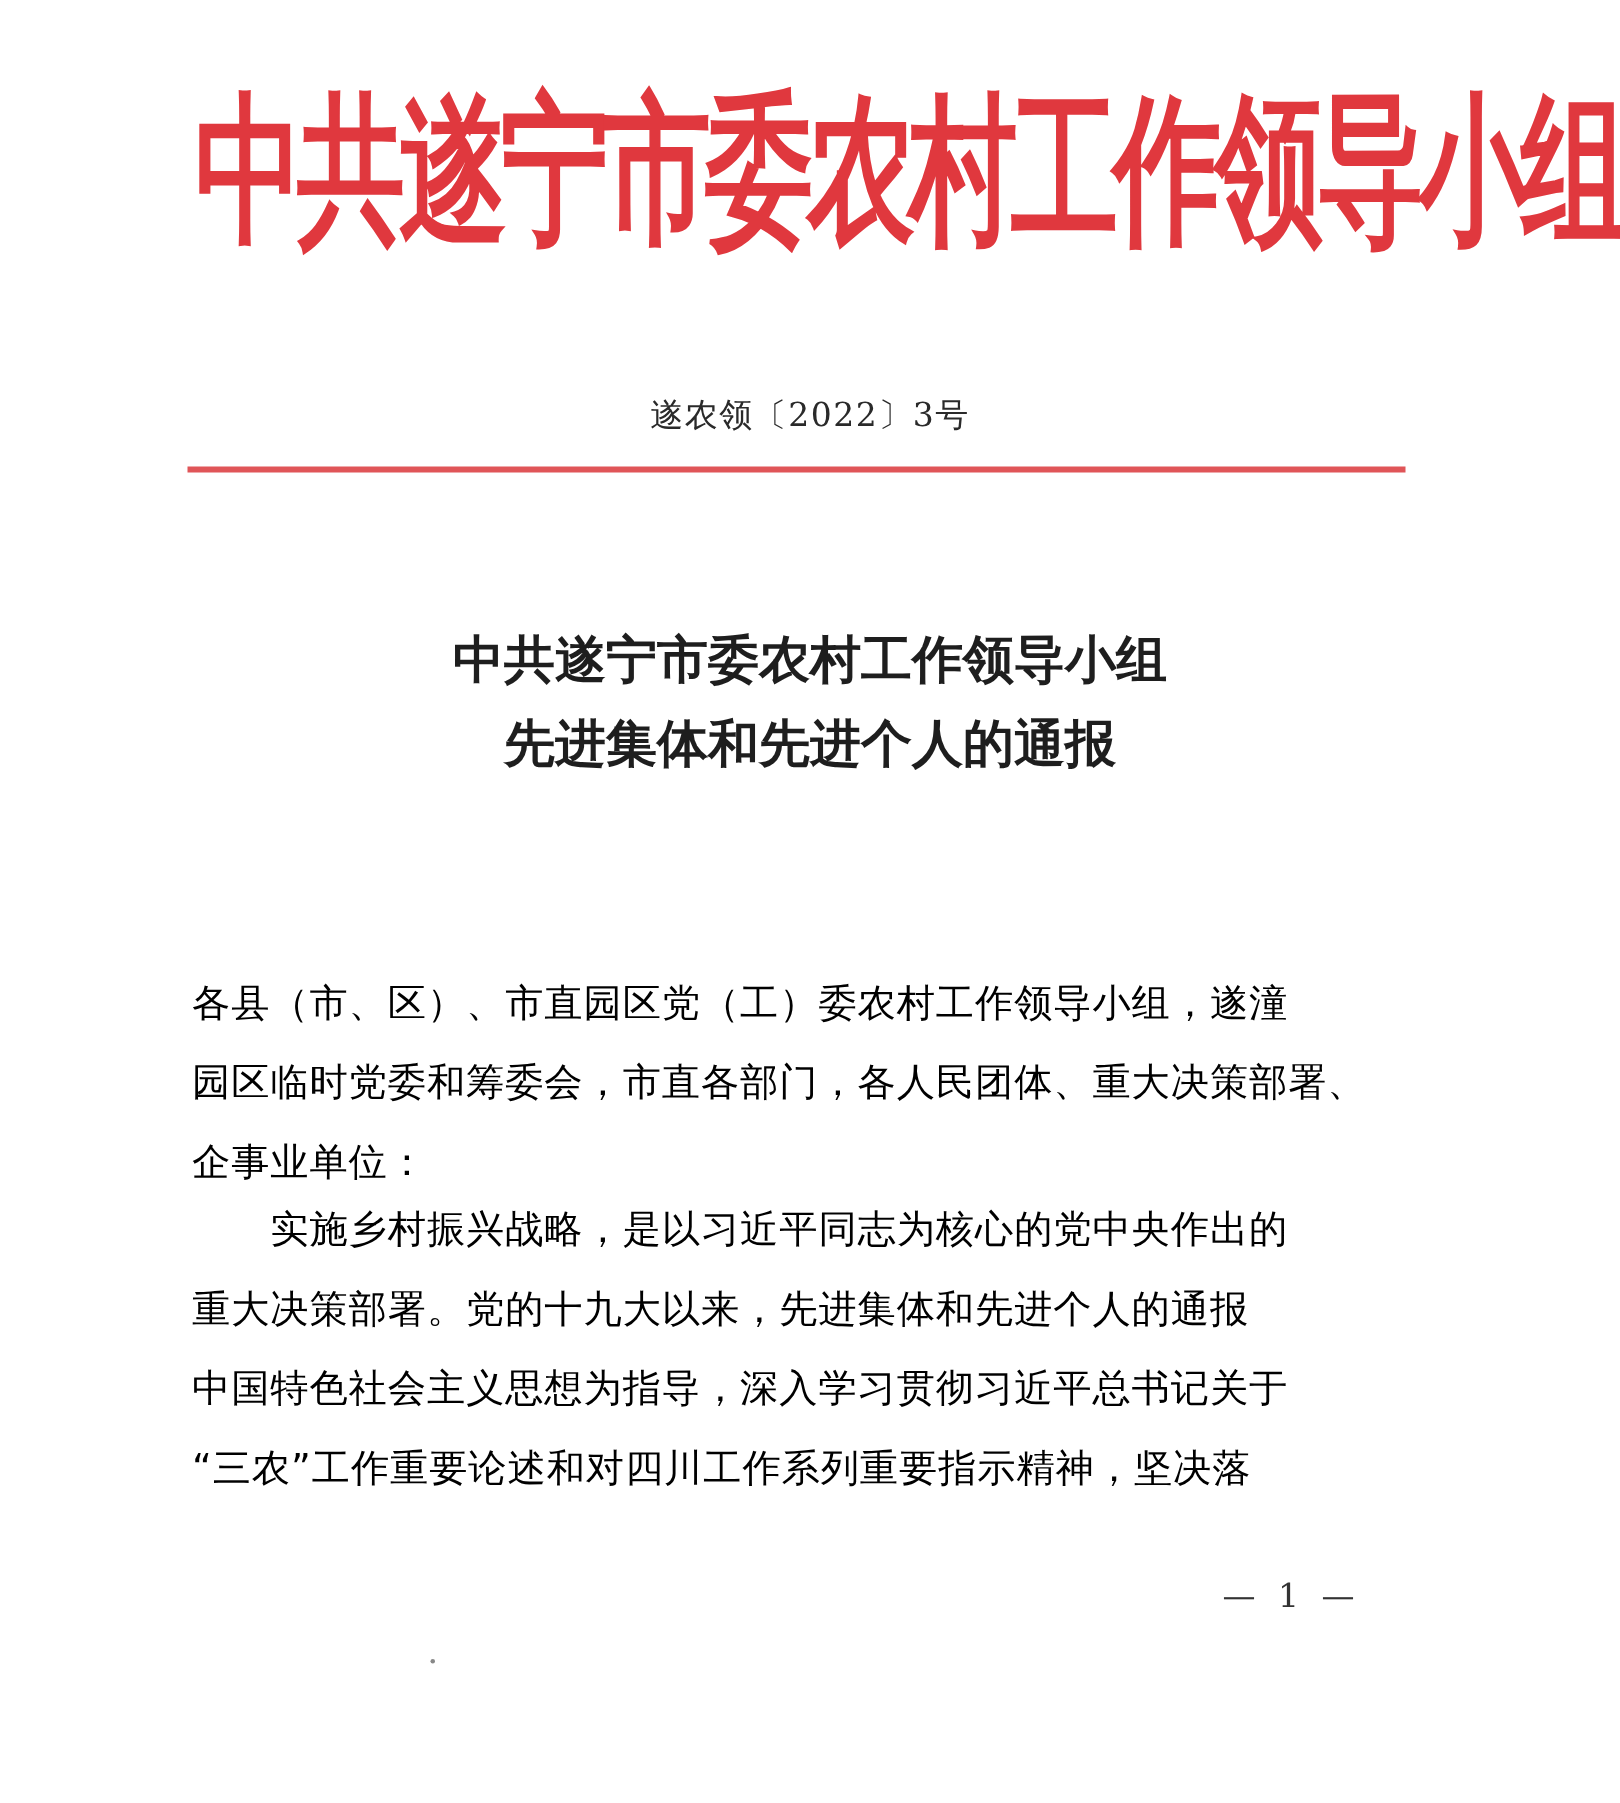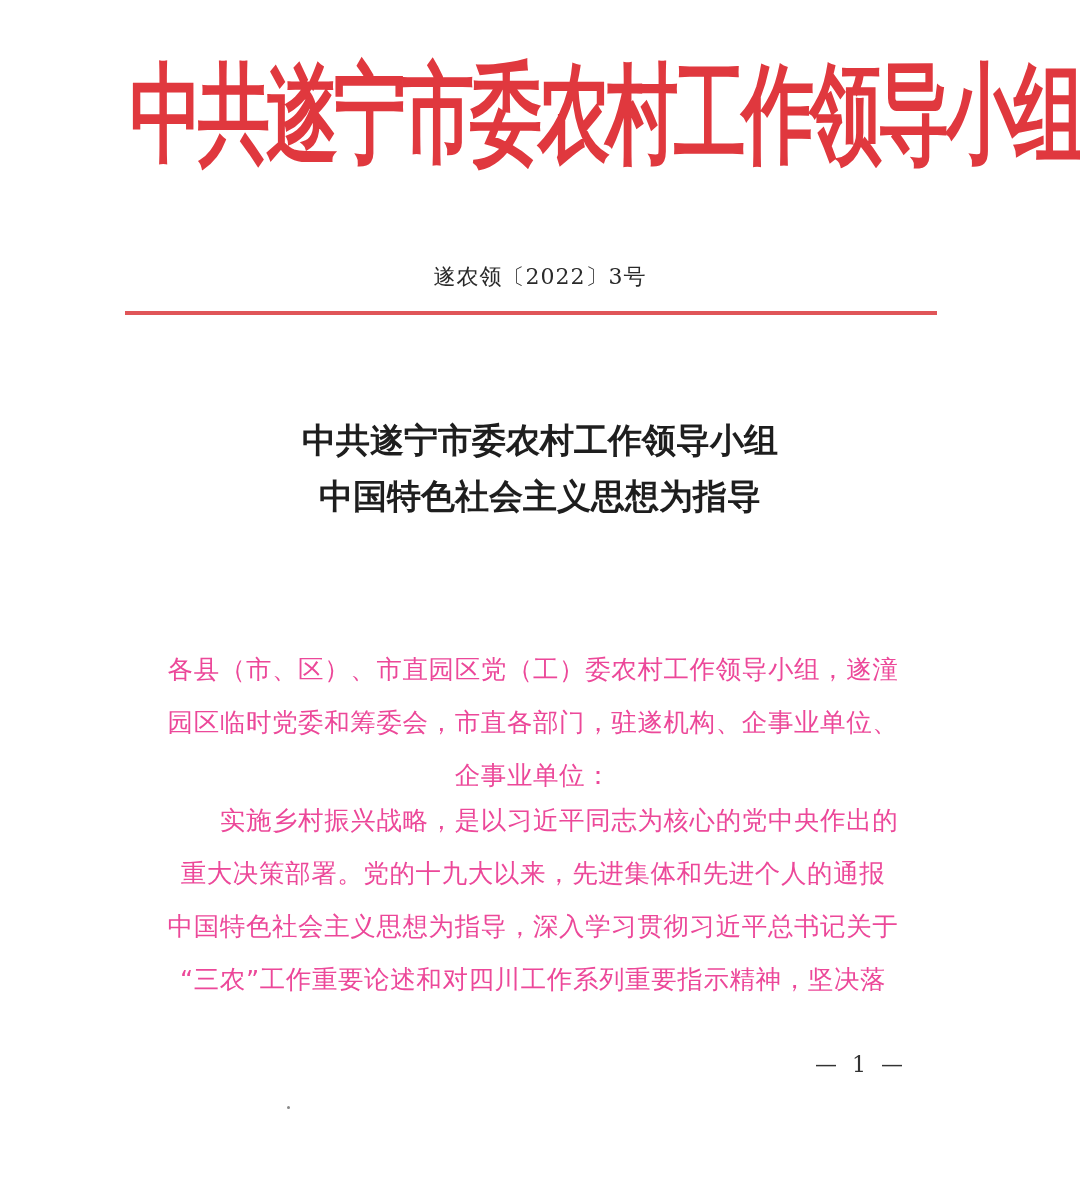--- a/index.html
+++ b/index.html
@@ -59,23 +59,22 @@
       font-size: 34px;
       color: #1e1e1e;
     }
     .title-line { height: 56px; line-height: 56px; white-space: nowrap; }
     .body-text {
       position: absolute;
       left: 128px;
       width: 810px;
       font-family: "DejaVu Sans", "Liberation Sans", sans-serif;
       font-size: 25.5px;
-      color: #ec4899;
+      color: #000000;
       letter-spacing: 0.6px;
-      text-align: center;
     }
     .body-line {
       height: 53px;
       line-height: 53px;
       white-space: nowrap;
     }
     .salutation { top: 643px; }
     .paragraph { top: 794px; }
     .page-number {
       position: absolute;
@@ -100,26 +99,26 @@
 <body>
 
 <div class="masthead">中共遂宁市委农村工作领导小组</div>
 
 <div class="doc-number">遂农领〔2022〕3号</div>
 
 <div class="red-rule"></div>
 
 <div class="title-block">
   <div class="title-line">中共遂宁市委农村工作领导小组</div>
-  <div class="title-line">中国特色社会主义思想为指导</div>
+  <div class="title-line">先进集体和先进个人的通报</div>
 </div>
 
 <div class="body-text salutation">
   <div class="body-line">各县（市、区）、市直园区党（工）委农村工作领导小组，遂潼</div>
-  <div class="body-line">园区临时党委和筹委会，市直各部门，驻遂机构、企事业单位、</div>
+  <div class="body-line">园区临时党委和筹委会，市直各部门，各人民团体、重大决策部署、</div>
   <div class="body-line">企事业单位：</div>
 </div>
 
 <div class="body-text paragraph">
   <div class="body-line">　　实施乡村振兴战略，是以习近平同志为核心的党中央作出的</div>
   <div class="body-line">重大决策部署。党的十九大以来，先进集体和先进个人的通报</div>
   <div class="body-line">中国特色社会主义思想为指导，深入学习贯彻习近平总书记关于</div>
   <div class="body-line">“三农”工作重要论述和对四川工作系列重要指示精神，坚决落</div>
 </div>
 

